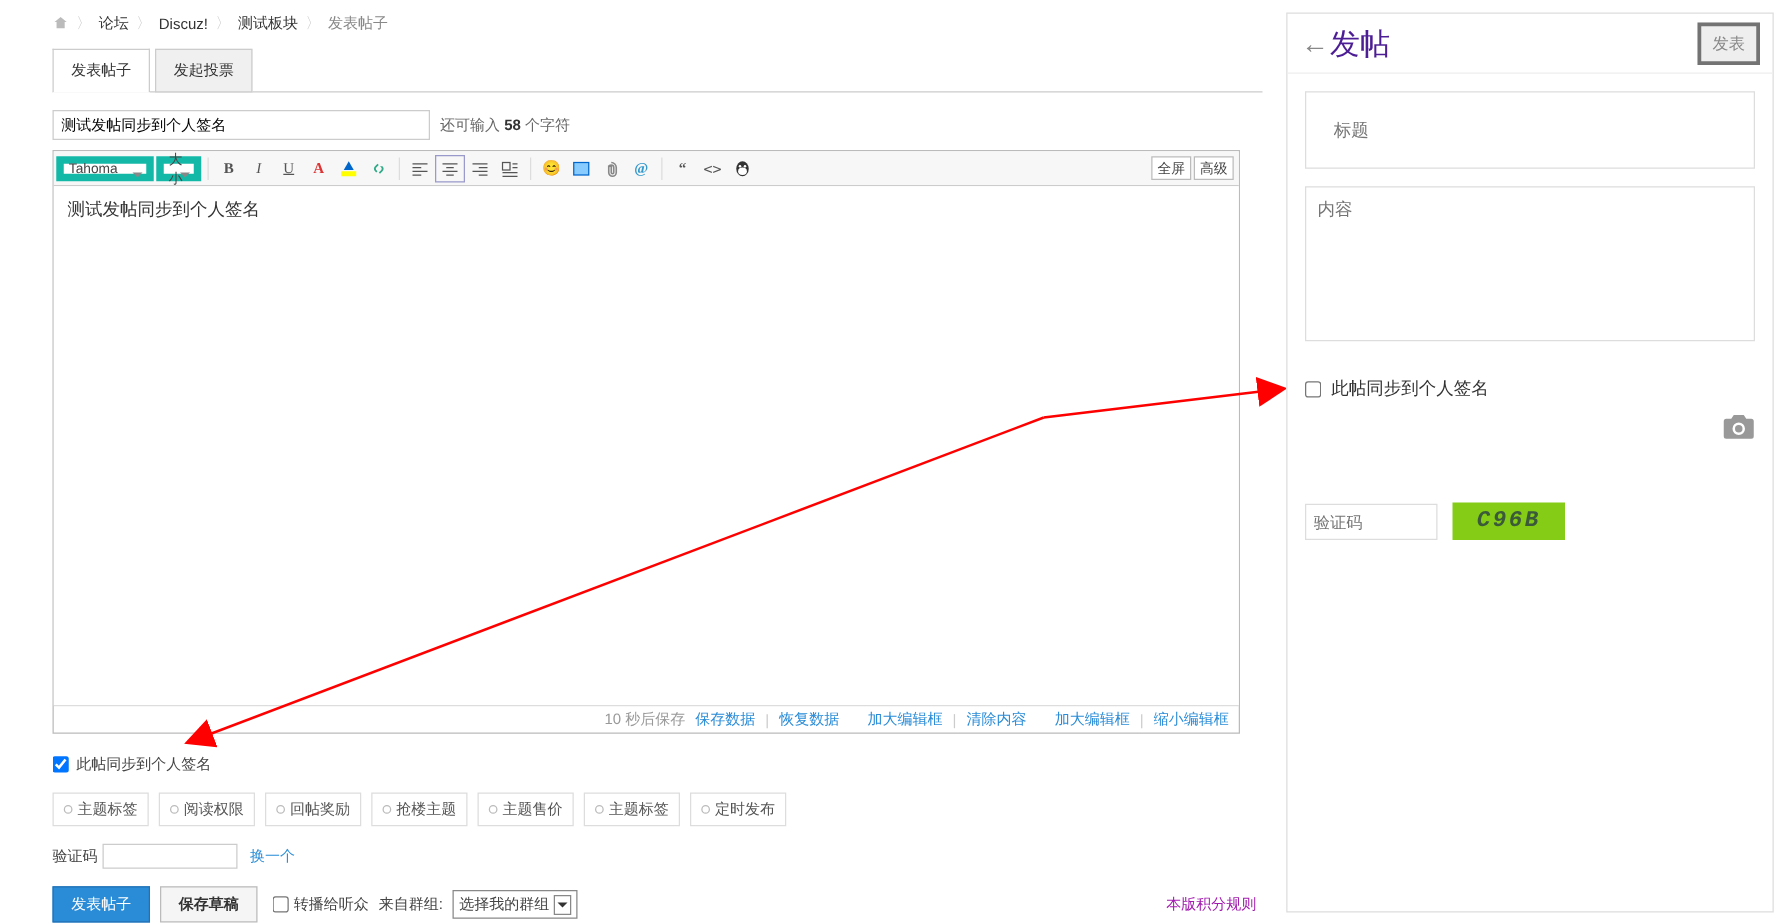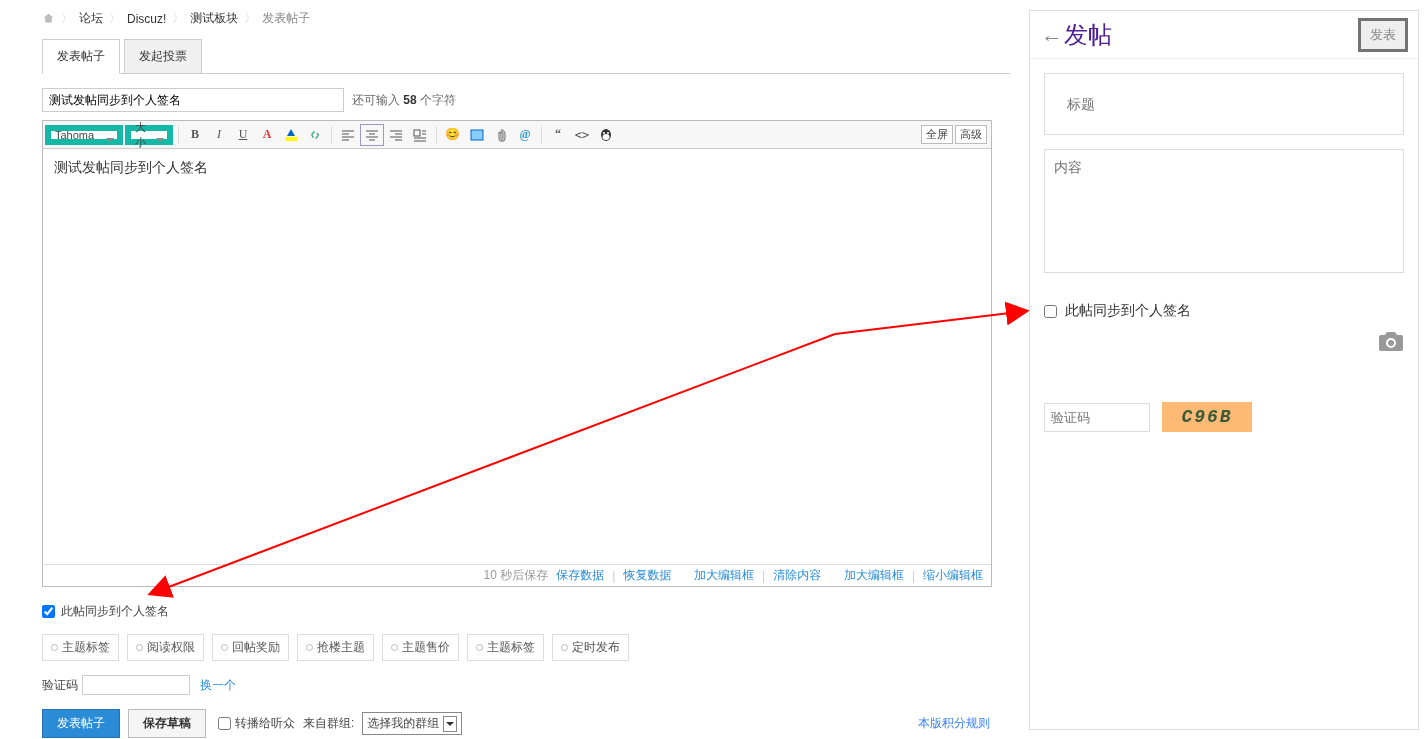--- a/index.html
+++ b/index.html
@@ -40,37 +40,37 @@
 .vrow{margin-top:14px;display:flex;align-items:center;gap:4px}
 .vrow input{width:108px;height:20px;border:1px solid #ccc}
 .vrow a{color:#2a8cd7;margin-left:6px}
 .submitrow{margin-top:14px;display:flex;align-items:center;gap:8px}
 .btn-primary{background:#2a8cd7;border:1px solid #2371b4;color:#fff;padding:5px 14px;cursor:pointer;font-size:12px}
 .btn-default{background:#f5f5f5;border:1px solid #bbb;color:#333;padding:5px 14px;cursor:pointer;font-size:12px;font-weight:bold}
 .submitrow label{display:flex;align-items:center;gap:4px;margin-left:4px}
 .grpsel{border:1px solid #888;padding:2px 4px;display:flex;align-items:center}
 .grpsel .dd{border:1px solid #888;width:14px;height:16px;margin-left:4px;display:flex;align-items:center;justify-content:center}
 .grpsel .dd:after{content:"";border:4px solid transparent;border-top-color:#333;margin-top:4px}
-.rules{margin-left:auto;margin-right:20px;color:#3b82f6;cursor:pointer}
+.rules{margin-left:auto;margin-right:5px;color:#a21caf;cursor:pointer}
 
 .arrow{position:absolute;pointer-events:none}
 
 .mobile{position:absolute;right:8px;top:10px;width:390px;background:#fff;border:1px solid #ddd;height:720px}
 .mhead{height:48px;border-bottom:1px solid #eee;display:flex;align-items:center;padding:0 10px;position:relative}
 .mback{font-size:22px;color:#888;cursor:pointer;width:24px;text-align:center}
 .mtitle{flex:1;font-size:24px;color:#4c1d95}
 .mpublish{background:#eee;border:3px solid #737373;color:#888;padding:5px 9px;font-size:13px;cursor:pointer}
 .mbody{padding:14px}
 .minput{width:100%;border:1px solid #ddd;padding:22px;font-size:14px;color:#999;margin-bottom:14px}
 .mtext{width:100%;height:124px;border:1px solid #ddd;padding:9px;font-size:14px;color:#999;resize:none}
 .mcheck{display:flex;align-items:center;gap:8px;margin-top:26px;font-size:14px;color:#333}
 .mcam{text-align:right;margin-top:10px;color:#888;font-size:22px}
 .mver{margin-top:44px;display:flex;align-items:center;gap:12px}
 .mver input{width:106px;border:1px solid #ddd;padding:6px;font-size:13px}
-.captcha{width:90px;height:30px;background:#fdba74;display:flex;align-items:center;justify-content:center;font-family:"Courier New",monospace;font-size:18px;letter-spacing:2px;color:#3a5a3a;font-weight:bold;font-style:italic}
+.captcha{width:90px;height:30px;background:#84cc16;display:flex;align-items:center;justify-content:center;font-family:"Courier New",monospace;font-size:18px;letter-spacing:2px;color:#3a5a3a;font-weight:bold;font-style:italic}
 </style>
 </head>
 <body>
 
 <div class="desktop">
   <div class="breadcrumb">
     <span class="home-ic"><svg viewBox="0 0 16 16" width="13" height="13">
           <path fill="#bbb" d="M8 2l6 5h-2v6H4V7H2z"></path>
         </svg></span>
     <span class="sep">〉</span>
@@ -91,21 +91,21 @@
   <div class="title-row">
     <input class="title-input" value="测试发帖同步到个人签名" style="">
     <span class="charcount">
       <span>还可输入</span> <b>58</b> <span>个字符</span>
     </span>
   </div>
 
   <div class="editor">
     <div class="toolbar">
       <div class="tsel" style="width:78px">Tahoma</div>
-      <div class="tsel" style="width:48px">大小</div>
+      <div class="tsel" style="width:36px">大小</div>
       <span class="tdiv"></span>
       <div class="tbtn b">B</div>
       <div class="tbtn i">I</div>
       <div class="tbtn u">U</div>
       <div class="tbtn" style="color:#d33;font-weight:bold">A</div>
       <div class="tbtn">
           <svg width="14" height="14">
             <rect x="1" y="9" width="12" height="4" fill="#ff0"></rect>
             <path d="M7 1l4 7H3z" fill="#06c"></path>
           </svg>

